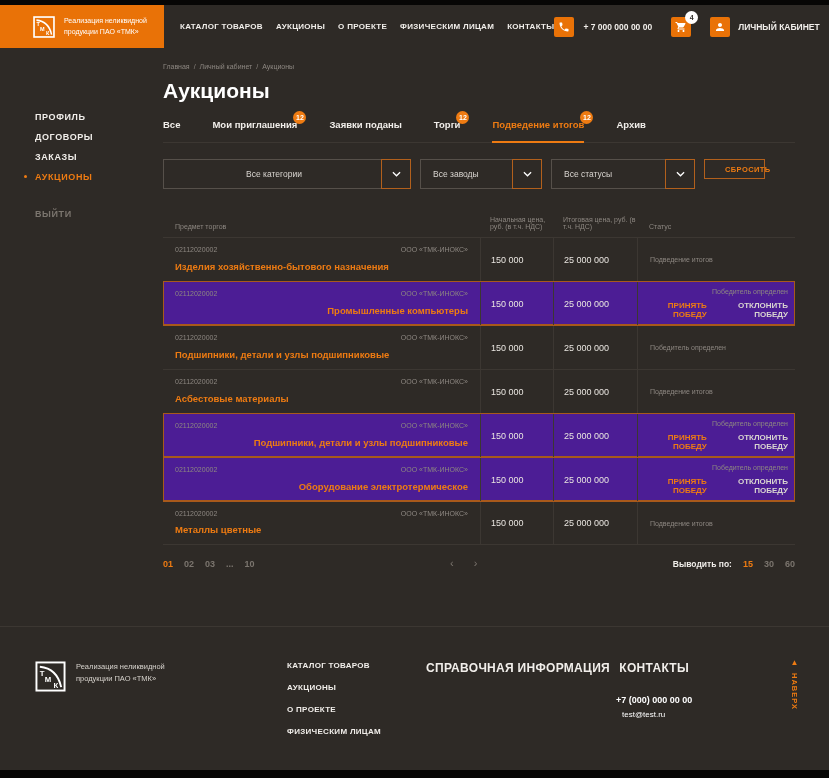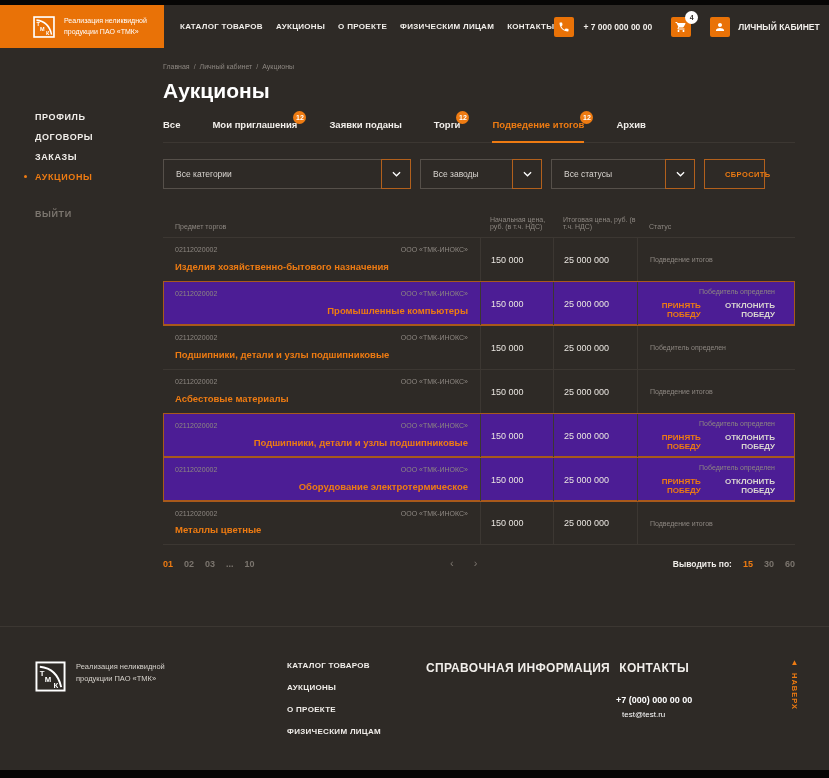--- a/index.html
+++ b/index.html
@@ -47,44 +47,44 @@
   .tabs { display:flex; gap:32px; margin-top:16px; border-bottom:1px solid #3c3732; }
   .tab { position:relative; font-size:9.5px; font-weight:700; color:#f1eeea; padding-bottom:12px; cursor:pointer; white-space:nowrap; }
   .tab.active { color:#ee7b12; }
   .tab.active::after { content:''; position:absolute; left:0; right:0; bottom:-1px; height:2px; background:#ee7b12; }
   .tab-badge { position:absolute; top:-8px; right:-9px; width:13px; height:13px; border-radius:50%; background:#ee7b12; color:#fff; font-size:7px; font-weight:700; display:flex; align-items:center; justify-content:center; }
 
   
   .filters { display:flex; gap:9px; margin-top:16px; }
   .select { position:relative; height:30px; border:1px solid #56504a; display:flex; align-items:center; padding:0 38px 0 12px; font-size:8.5px; color:#d9d5d0; cursor:pointer; }
   .select-chev { position:absolute; top:-1px; right:-1px; bottom:-1px; width:30px; border:1px solid #b2601c; display:flex; align-items:center; justify-content:center; }
-  .sel-category { width:248px; }
+  .sel-category { width:248px;justify-content:center; }
   .sel-plant { width:122px; }
   .sel-status { width:144px; }
-  .reset-btn { width:61px; height:30px; background:none; border:1px solid #b2601c; color:#ee7b12; font-family:inherit; font-size:7.5px; font-weight:700; letter-spacing:.4px; cursor:pointer;padding-left:20px; }
+  .reset-btn { width:61px; height:20px; background:none; border:1px solid #b2601c; color:#ee7b12; font-family:inherit; font-size:7.5px; font-weight:700; letter-spacing:.4px; cursor:pointer;padding-left:20px; }
 
   
   .table { margin-top:14px; }
   .thead { display:flex; align-items:flex-end; height:34px; padding-bottom:7px; font-size:7px; color:#8d8781; }
   .th-subject { width:317px; padding-left:12px; }
   .th-start { width:73px; padding-left:10px; }
   .th-final { width:84px; padding-left:10px; }
   .th-status { flex:1; padding-left:12px; }
   .trow { display:flex; min-height:44px; border-top:1px solid #3c3732; cursor:pointer; }
   .trow:last-child { border-bottom:1px solid #3c3732; }
   .trow.hl { background:#4c1d95; border-top-color:#a8591b;
     box-shadow:inset 1px 0 0 #a8591b, inset -1px 0 0 #a8591b, inset 0 -1px 0 #a8591b;text-align:right; }
   .trow.hl + .trow { border-top-color:#a8591b; }
   .c-subject { width:317px; padding:8px 12px 9px 12px; display:flex; flex-direction:column; justify-content:space-between; }
   .row-top { display:flex; justify-content:space-between; font-size:7px; color:#8d8781; }
   .row-title { font-size:9.5px; font-weight:700; color:#ee7b12; margin-top:5px; }
   .c-price { display:flex; align-items:center; padding-left:10px; font-size:9px; color:#e9e5e0; border-left:1px solid #3c3732; }
   .c-start { width:73px; }
   .c-final { width:84px; }
-  .c-status { flex:1; border-left:1px solid #3c3732; padding:6px 20px 6px 12px; display:flex; flex-direction:column; justify-content:center; gap:6px; }
+  .c-status { flex:1; border-left:1px solid #3c3732; padding:6px 7px 6px 12px; display:flex; flex-direction:column; justify-content:center; gap:6px; }
   .status-text { font-size:7px; color:#8d8781; }
   .row-actions { display:flex; gap:16px; font-size:8px; font-weight:700; }
   .row-actions .accept { color:#ee7b12; cursor:pointer; }
   .row-actions .decline { color:#d9d5d0; cursor:pointer; }
 
   
   .pagination { display:flex; align-items:center; margin-top:13px; font-size:9px; font-weight:700; }
   .pages { display:flex; gap:11px; color:#7b756e; }
   .page-num { cursor:pointer; }
   .page-num.active { color:#ee7b12; }

